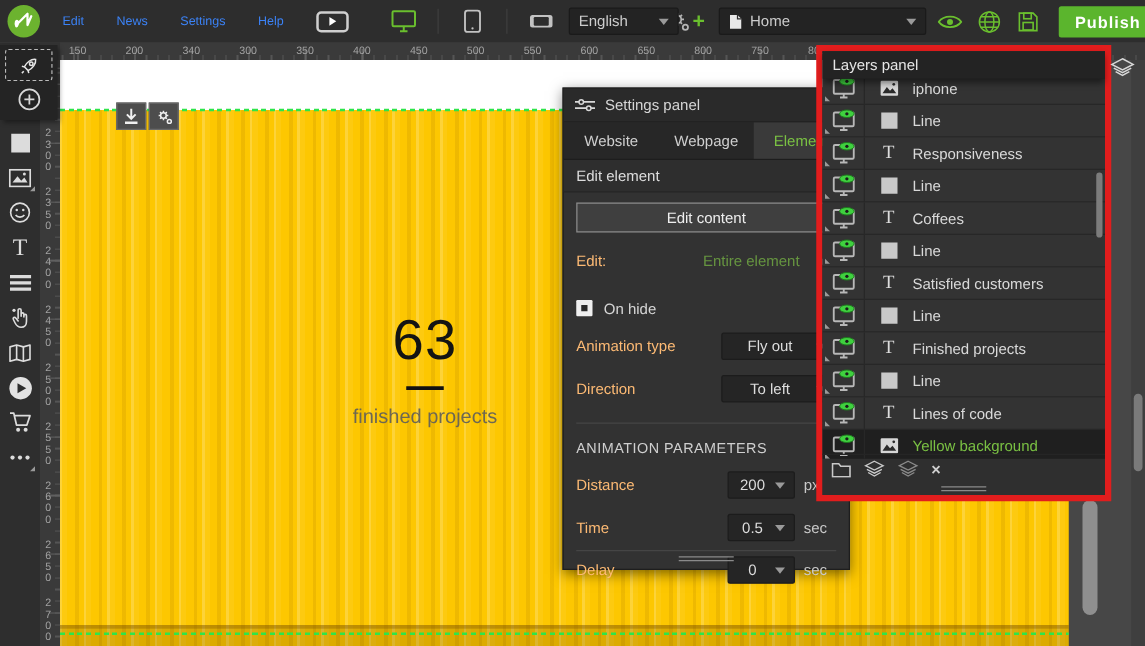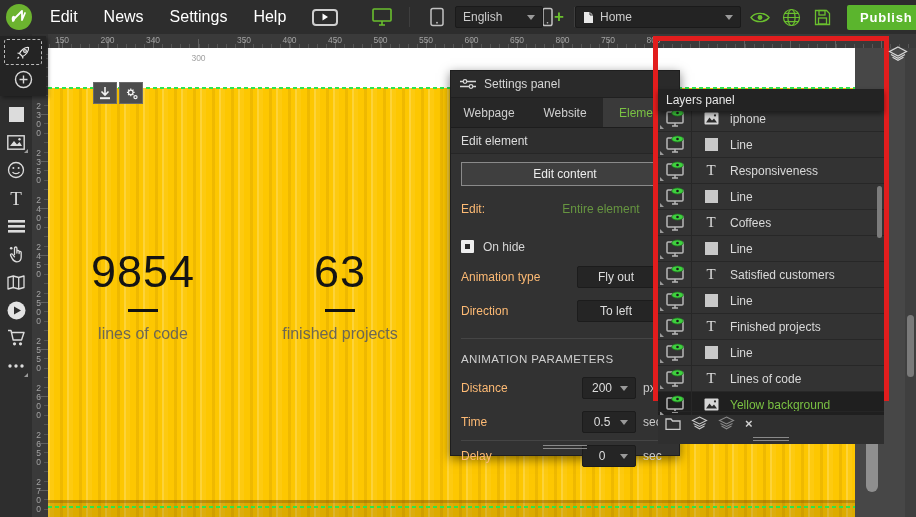--- a/index.html
+++ b/index.html
@@ -5,21 +5,21 @@
   * { margin:0; padding:0; box-sizing:border-box; }
   html,body { width:916px; height:517px; overflow:hidden; background:#4a4a4a;
     font-family:"Liberation Sans", sans-serif; }
 
   
   #topbar { position:absolute; left:0; top:0; width:916px; height:34px; background:#2d2d2d;
     display:flex; align-items:center; z-index:30; }
   #logo { width:26px; height:26px; border-radius:50%; background:#6cb32f; margin-left:6px;
     display:flex; align-items:center; justify-content:center; flex:0 0 auto; }
   .menu { display:flex; gap:26px; margin-left:18px; }
-  .menu span { font-size:16px; color:#ffffff; cursor:default; }
+  .menu span { font-size:10px; color:#3b82f6; cursor:default; }
   .playbtn { margin-left:26px; width:26px; height:17px; border:2px solid #cfcfcf; border-radius:4px;
     display:flex; align-items:center; justify-content:center; }
   .tb-sep { width:1px; height:20px; background:#3e3e3e; margin:0 9px; }
   .devices { display:flex; align-items:center; margin-left:26px; }
   .dev { width:26px; height:24px; display:flex; align-items:center; justify-content:center; margin:0 5px; }
   #topbar-right { position:absolute; left:455px; top:0; height:34px; display:flex; align-items:center; gap:7px; }
   .select { height:22px; background:#232323; border:1px solid #1a1a1a; border-radius:2px; display:flex;
     align-items:center; padding:0 7px; color:#cccccc; font-size:12px; gap:6px; }
   .select .lbl { flex:1; }
   .caret { width:0; height:0; border-left:4px solid transparent; border-right:4px solid transparent;
@@ -117,21 +117,21 @@
   #sp-params-title { margin-top:14px; font-size:11.5px; color:#cfcfcf; letter-spacing:0.4px; }
   .unit { width:26px; margin-left:7px; color:#c9c9c9; }
   #sp-handle { position:absolute; bottom:4px; left:50%; transform:translateX(-50%); width:44px; }
   .grip { height:1px; background:#8a8a8a; margin:2px 0; }
   #sp-bottom-divider { position:absolute; bottom:14px; left:10px; right:10px; height:1px; background:#454545; }
 
   
   #layers-frame { position:absolute; left:653px; top:36px; width:236px; height:365px;
     border:5px solid #e21d1d; z-index:10; }
   #layers-panel { position:absolute; left:0; top:0; width:226px; height:355px; background:#2f2f2f;
-    color:#dddddd; font-size:12px;margin-top:48px; }
+    color:#dddddd; font-size:12px; }
   #lp-header { height:22px; background:#232323; display:flex; align-items:center; padding:0 8px;
     color:#e6e6e6; position:relative; z-index:3; box-shadow:0 3px 5px rgba(0,0,0,.45); }
   #lp-list { position:absolute; left:0; top:22px; width:226px; height:304px; overflow:hidden; }
   #lp-rows { margin-top:-5px; }
   .layer-row { height:26px; display:flex; align-items:center; background:#333333; border-bottom:1px solid #272727; }
   .layer-row.selected { background:#1f1f1f; }
   .layer-row.selected .layer-name { color:#7ac143; }
   .vis-cell { width:34px; height:100%; display:flex; align-items:center; justify-content:center;
     border-right:1px solid #272727; position:relative; }
   .vis-cell::after { content:""; position:absolute; left:2px; bottom:2px; width:0; height:0;
@@ -251,21 +251,21 @@
         </svg>
     </span>
     <button id="publish-btn">Publish</button>
   </div>
 </div>
 
 <div id="hruler">
     <span class="hnum" style="left: 14px;">150</span>
     <span class="hnum" style="left: 59.5px;">200</span>
     <span class="hnum" style="left: 105px;">340</span>
-    <span class="hnum" style="left: 150.5px; margin-top: 18px;">300</span>
+    <span class="hnum" style="left: 150.5px;">300</span>
     <span class="hnum" style="left: 196px;">350</span>
     <span class="hnum" style="left: 241.5px;">400</span>
     <span class="hnum" style="left: 287px;">450</span>
     <span class="hnum" style="left: 332.5px;">500</span>
     <span class="hnum" style="left: 378px;">550</span>
     <span class="hnum" style="left: 423.5px;">600</span>
     <span class="hnum" style="left: 469px;">650</span>
     <span class="hnum" style="left: 514.5px;">800</span>
     <span class="hnum" style="left: 560px;">750</span>
     <span class="hnum" style="left: 605.5px;">800</span>
@@ -380,25 +380,20 @@
 
 <div id="canvas">
   <div id="page-white"></div>
   <div id="section-yellow">
     <div class="bottom-seam"></div>
     <div class="bottom-shade"></div>
   </div>
   <div class="guide-dashed" id="guide-top"></div>
   <div class="guide-dashed" id="guide-bottom"></div>
 
-  <div class="stat" id="stat-1">
-    <div class="num">9854</div>
-    <div class="rule"></div>
-    <div class="cap">lines of code</div>
-  </div>
   <div class="stat" id="stat-2">
     <div class="num">63</div>
     <div class="rule"></div>
     <div class="cap">finished projects</div>
   </div>
 
   <div class="float-btn" id="btn-download">
     <svg width="14" height="14" viewBox="0 0 14 14">
         <g stroke="#f0f0f0" stroke-width="1.6" fill="none">
           <path d="M7 1v7M3.5 5.5 L7 9 L10.5 5.5"></path>
@@ -427,22 +422,22 @@
     <svg width="16" height="12" viewBox="0 0 16 12">
         <g stroke="#d8d8d8" stroke-width="1.4" fill="none">
           <path d="M0 3.5h16M0 8.5h16"></path>
         </g>
         <circle cx="5" cy="3.5" r="1.8" fill="#2a2a2a" stroke="#d8d8d8" stroke-width="1.2"></circle>
         <circle cx="11" cy="8.5" r="1.8" fill="#2a2a2a" stroke="#d8d8d8" stroke-width="1.2"></circle>
       </svg>
     <span>Settings panel</span>
   </div>
   <div id="sp-tabs">
+    <div class="sp-tab">Website</div>
     <div class="sp-tab">Webpage</div>
-    <div class="sp-tab">Website</div>
     <div class="sp-tab active">Element</div>
   </div>
   <div id="sp-section">
     <span>Edit element</span>
   </div>
   <div id="sp-body">
     <button id="edit-content-btn">Edit content</button>
     <div class="sp-row">
       <span class="rlabel">Edit:</span>
       <div class="dd" id="edit-dd">

